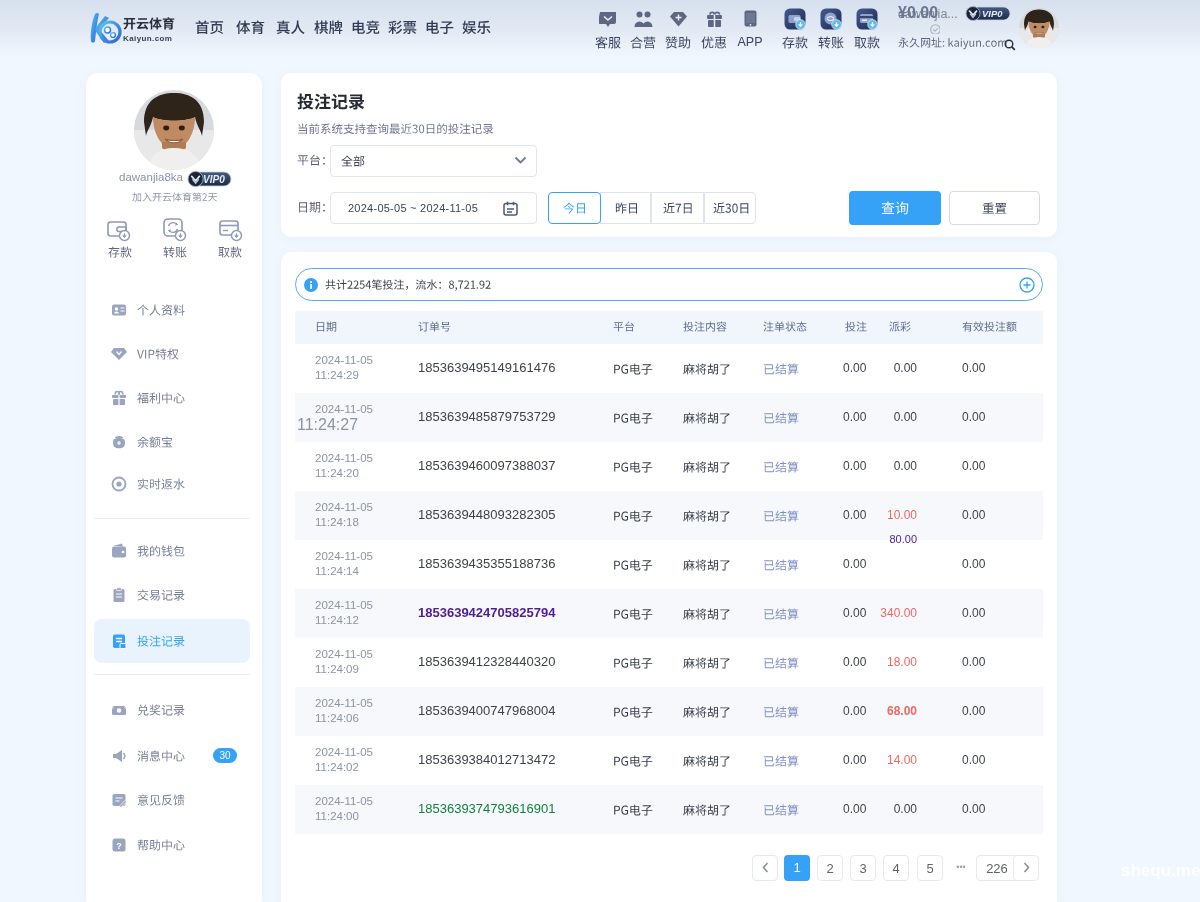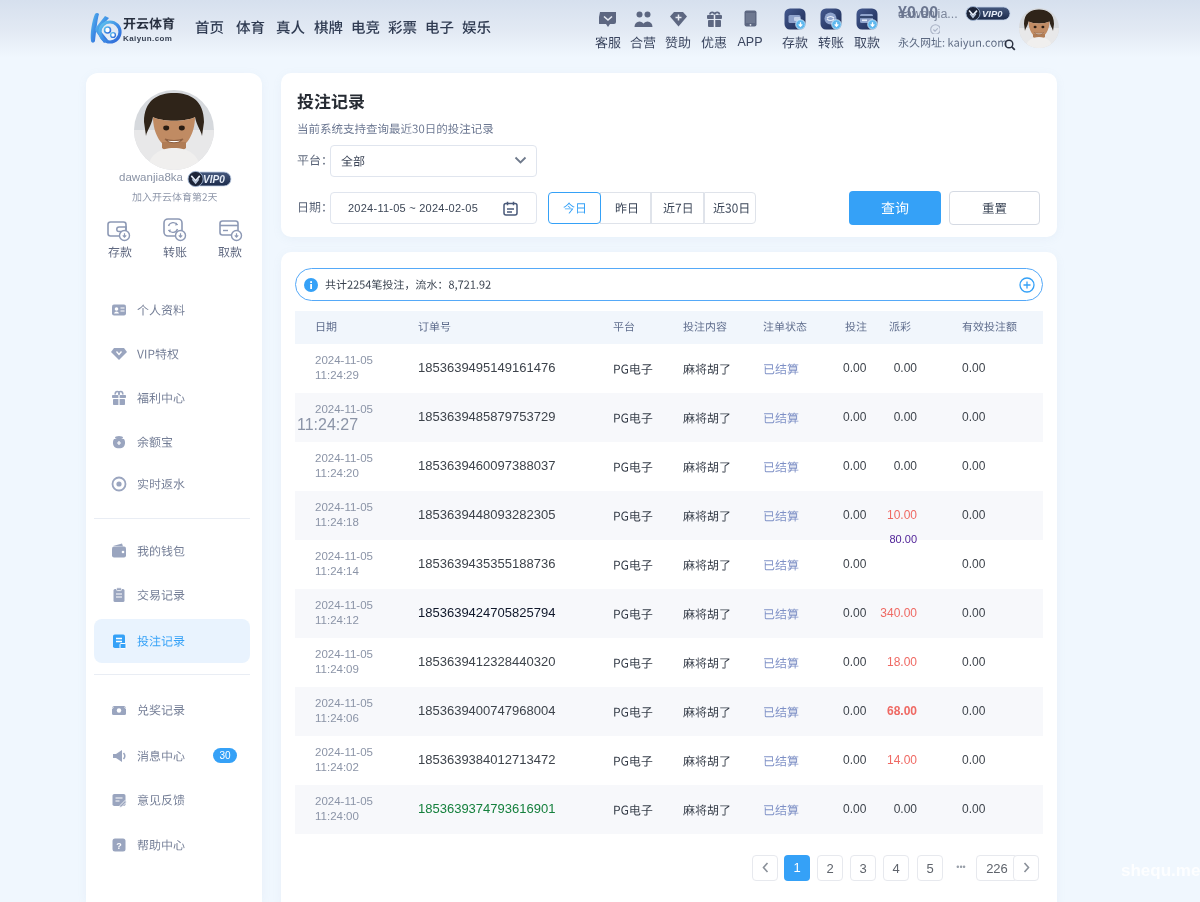--- a/index.html
+++ b/index.html
@@ -431,21 +431,21 @@
   </div>
 <svg class="a" style="left:514px;top:156px;" width="13" height="9" viewBox="0 0 13 9">
     <path d="M1.5 1.5 l5 5 5 -5" stroke="#6f7a8c" stroke-width="1.8" fill="none"></path>
   </svg>
 <div class="a" style="left:297px;top:201px">
     <svg width="36" height="12" viewBox="0 -10.6 36 12" style="overflow:visible;display:block;">
       <path d="M3 -4.2H9V-0.9H3ZM3 -5.1V-8.4H9V-5.1ZM2.1 -9.3V0.8H3V0H9V0.8H10V-9.3Z M14.1 -1.7C13.8 -0.9 13.1 -0.1 12.5 0.4C12.7 0.6 13 0.8 13.2 1C13.9 0.4 14.6 -0.6 15 -1.5ZM15.9 -1.3C16.3 -0.8 16.9 0 17.1 0.5L17.8 0.1C17.6 -0.4 17 -1.2 16.5 -1.7ZM22.3 -8.7V-6.7H19.8V-8.7ZM19 -9.5V-5.1C19 -3.4 18.9 -1.1 17.9 0.5C18.1 0.6 18.4 0.9 18.6 1C19.3 -0.1 19.6 -1.7 19.7 -3.1H22.3V-0.2C22.3 -0 22.2 0 22 0C21.8 0.1 21.2 0.1 20.6 0C20.7 0.3 20.8 0.7 20.9 0.9C21.8 0.9 22.3 0.9 22.7 0.7C23 0.6 23.1 0.3 23.1 -0.2V-9.5ZM22.3 -5.9V-3.9H19.8C19.8 -4.4 19.8 -4.8 19.8 -5.1V-5.9ZM16.6 -9.9V-8.5H14.5V-9.9H13.6V-8.5H12.6V-7.7H13.6V-2.8H12.5V-2H18.4V-2.8H17.5V-7.7H18.4V-8.5H17.5V-9.9ZM14.5 -7.7H16.6V-6.6H14.5ZM14.5 -5.9H16.6V-4.7H14.5ZM14.5 -4H16.6V-2.8H14.5Z M27 -5.8C27.5 -5.8 27.9 -6.2 27.9 -6.7C27.9 -7.3 27.5 -7.6 27 -7.6C26.5 -7.6 26.1 -7.3 26.1 -6.7C26.1 -6.2 26.5 -5.8 27 -5.8ZM27 0C27.5 0 27.9 -0.3 27.9 -0.9C27.9 -1.4 27.5 -1.8 27 -1.8C26.5 -1.8 26.1 -1.4 26.1 -0.9C26.1 -0.3 26.5 0 27 0Z" fill="#5a6478"></path>
     </svg>
   </div>
 <div class="a" style="left:330px;top:192px;width:207px;height:32px;background:#fff;border:1px solid #e0e5ee;border-radius:4px"></div>
-<div class="a" style="left:348px;top:201.7px;font-size:11px;color:#3c4656;font-weight:400;line-height:12.6px;white-space:nowrap;letter-spacing:0.25px">2024-11-05 ~ 2024-02-05</div>
+<div class="a" style="left:348px;top:201.7px;font-size:11px;color:#3c4656;font-weight:400;line-height:12.6px;white-space:nowrap;letter-spacing:0.25px">2024-05-05 ~ 2024-11-05</div>
 <svg class="a" style="left:503px;top:201px;" width="15" height="15" viewBox="0 0 15 15">
     <rect x="1" y="2.5" width="13" height="11.5" rx="2" fill="none" stroke="#4a5a7a" stroke-width="1.5"></rect>
     <path d="M4.5 0.8 v3.4 M10.5 0.8 v3.4" stroke="#4a5a7a" stroke-width="1.5"></path>
     <path d="M4 8 h7 M4 11 h5" stroke="#4a5a7a" stroke-width="1.3"></path>
   </svg>
 <div class="a" style="left:601px;top:192px;width:51px;height:32px;background:#fff;border:1px solid #dfe3ea;border-radius:0;margin-left:-1px"></div>
 <div class="a" style="left:614.5px;top:202px">
     <svg width="24" height="12" viewBox="0 -10.6 24 12" style="overflow:visible;display:block;">
       <path d="M6.4 -10.1C6 -8.5 5.3 -6.8 4.5 -5.8C4.7 -5.6 5 -5.3 5.2 -5.1C5.6 -5.7 6 -6.5 6.4 -7.3H7.1V1H8V-2.1H11.4V-3H8V-4.8H11.3V-5.6H8V-7.3H11.6V-8.1H6.7C6.9 -8.7 7.1 -9.3 7.3 -9.9ZM3.6 -4.9V-2.1H1.8V-4.9ZM3.6 -5.7H1.8V-8.3H3.6ZM0.9 -9.1V-0.4H1.8V-1.3H4.5V-9.1Z M15 -4.2H21V-0.9H15ZM15 -5.1V-8.4H21V-5.1ZM14.1 -9.3V0.8H15V0H21V0.8H22V-9.3Z" fill="#3b4658"></path>
     </svg>
@@ -652,21 +652,21 @@
     <svg width="36" height="12" style="overflow:visible;display:block;">
       <use href="#tjs"></use>
     </svg>
   </div>
 <div class="a" style="left:843px;top:557.6px;font-size:12px;color:#3e444c;font-weight:400;line-height:13.8px;white-space:nowrap">0.00</div>
 <div class="a" style="left:917px;top:533px;font-size:11px;color:#4c1d95;font-weight:400;line-height:13.8px;white-space:nowrap;transform:translateX(-100%)">80.00</div>
 <div class="a" style="left:962px;top:557.6px;font-size:12px;color:#3e444c;font-weight:400;line-height:13.8px;white-space:nowrap">0.00</div>
 <div class="a" style="left:295px;top:589px;width:748px;height:49px;background:#f7f8fb"></div>
 <div class="a" style="left:315px;top:599.4px;font-size:11.5px;color:#8b94a7;font-weight:400;line-height:13.2px;white-space:nowrap">2024-11-05</div>
 <div class="a" style="left:315px;top:613.9px;font-size:11.5px;color:#8b94a7;font-weight:400;line-height:13.2px;white-space:nowrap">11:24:12</div>
-<div class="a" style="left:418px;top:606px;font-size:13px;color:#0f172a;font-weight:400;line-height:14.9px;white-space:nowrap">1853639424705825794</div>
+<div class="a" style="left:418px;top:606px;font-size:13px;color:#4c1d95;font-weight:700;line-height:14.9px;white-space:nowrap">1853639424705825794</div>
 <div class="a" style="left:613px;top:607.5px">
     <svg width="40" height="12" style="overflow:visible;display:block;">
       <use href="#tpg"></use>
     </svg>
   </div>
 <div class="a" style="left:683px;top:607.5px">
     <svg width="48" height="12" style="overflow:visible;display:block;">
       <use href="#tmj"></use>
     </svg>
   </div>

